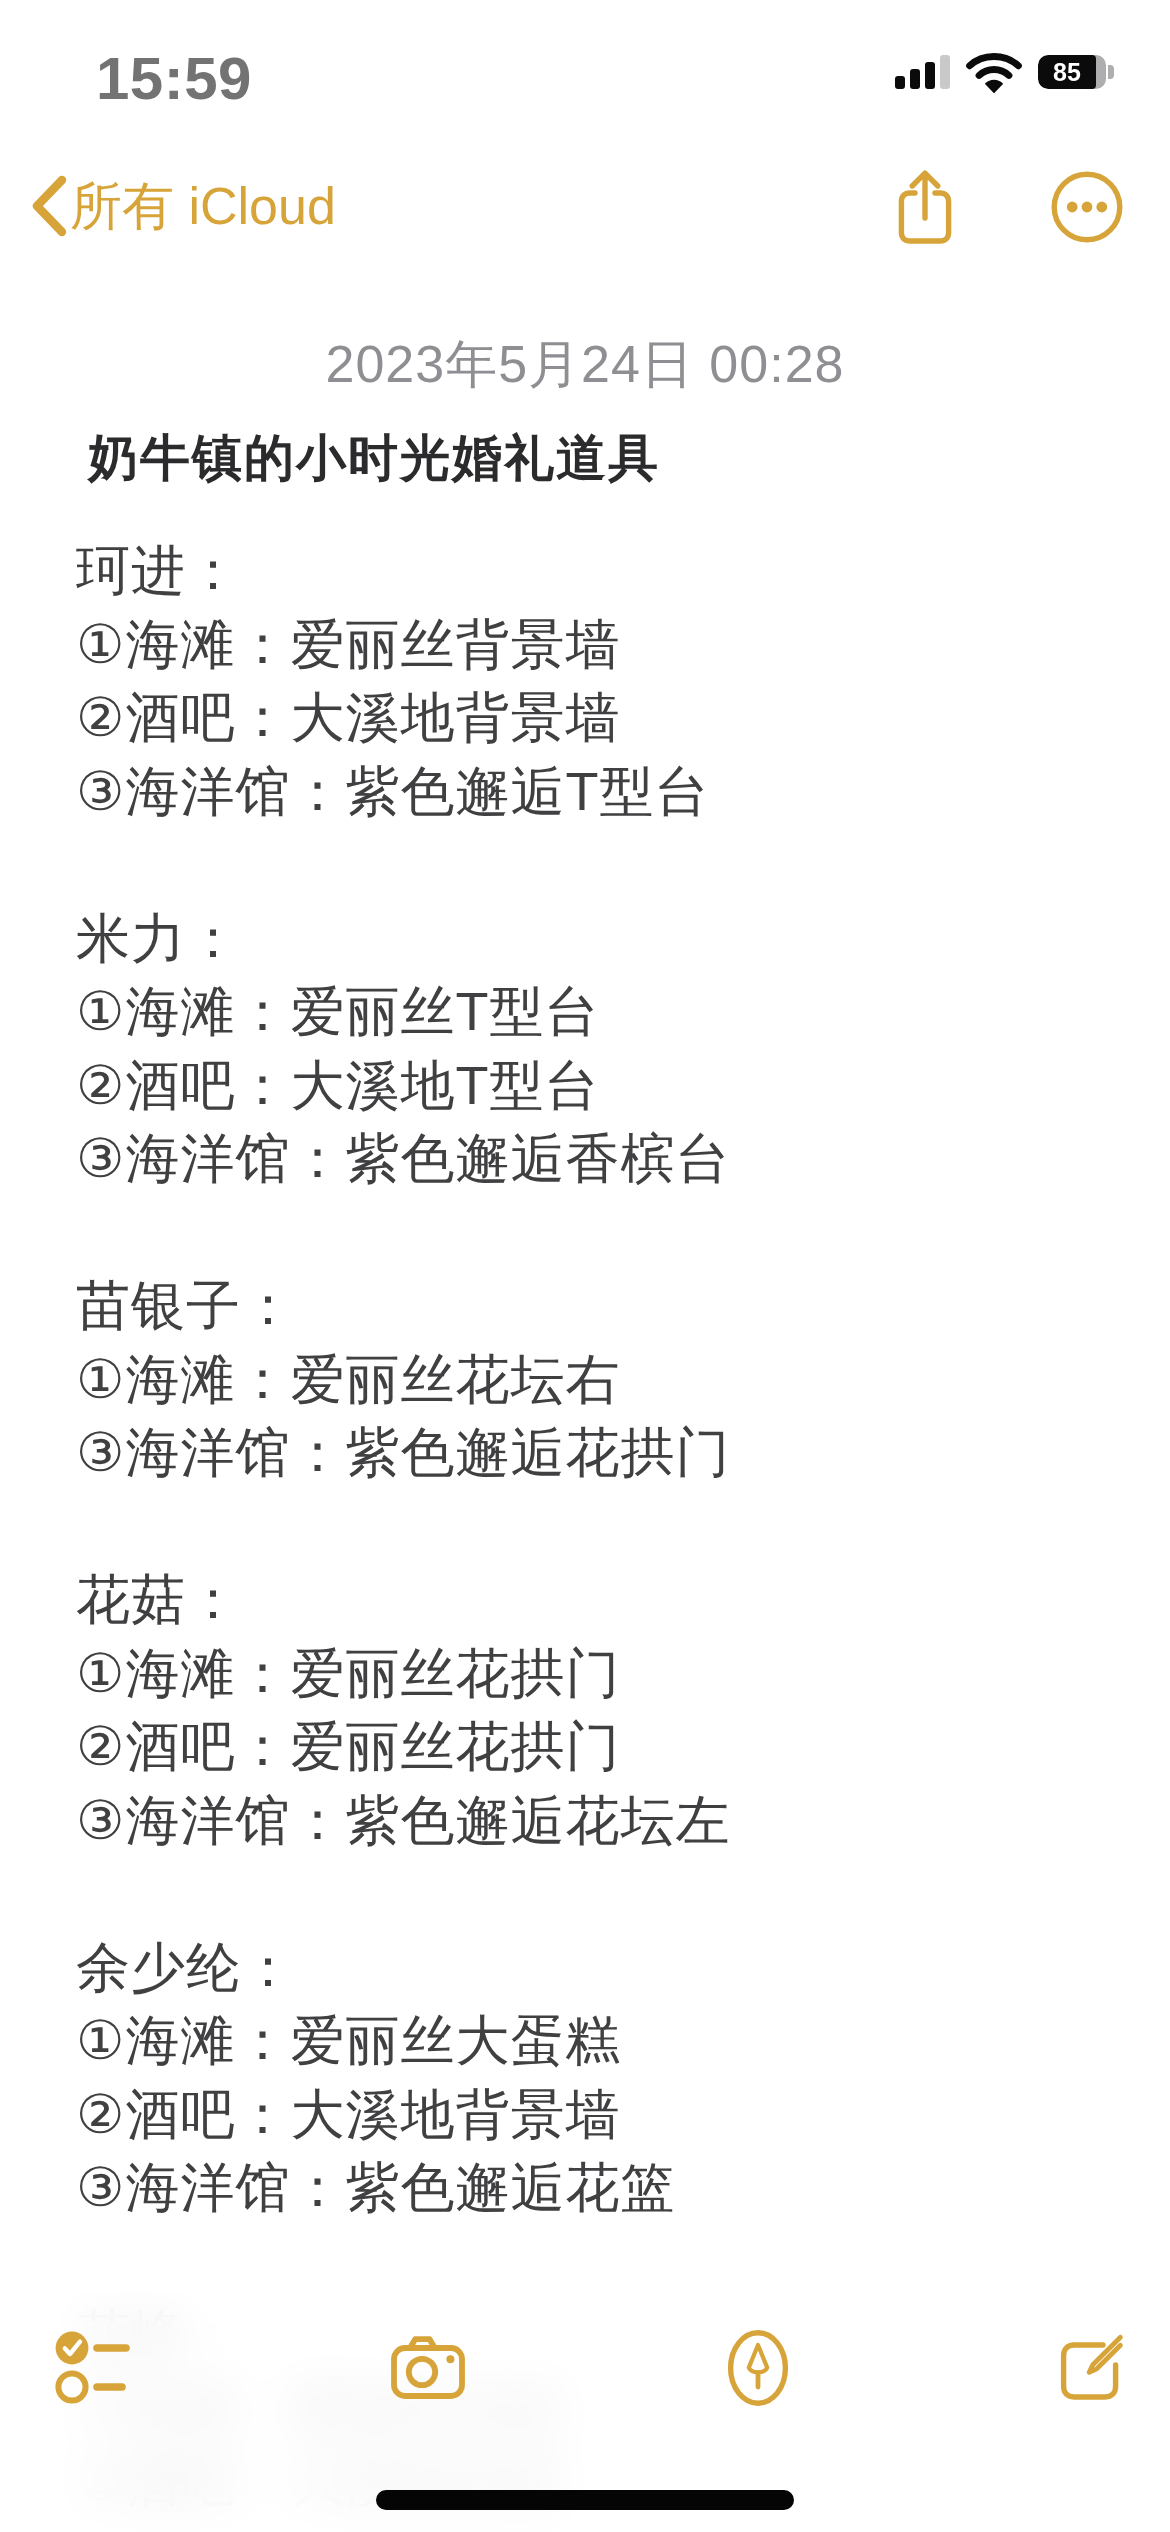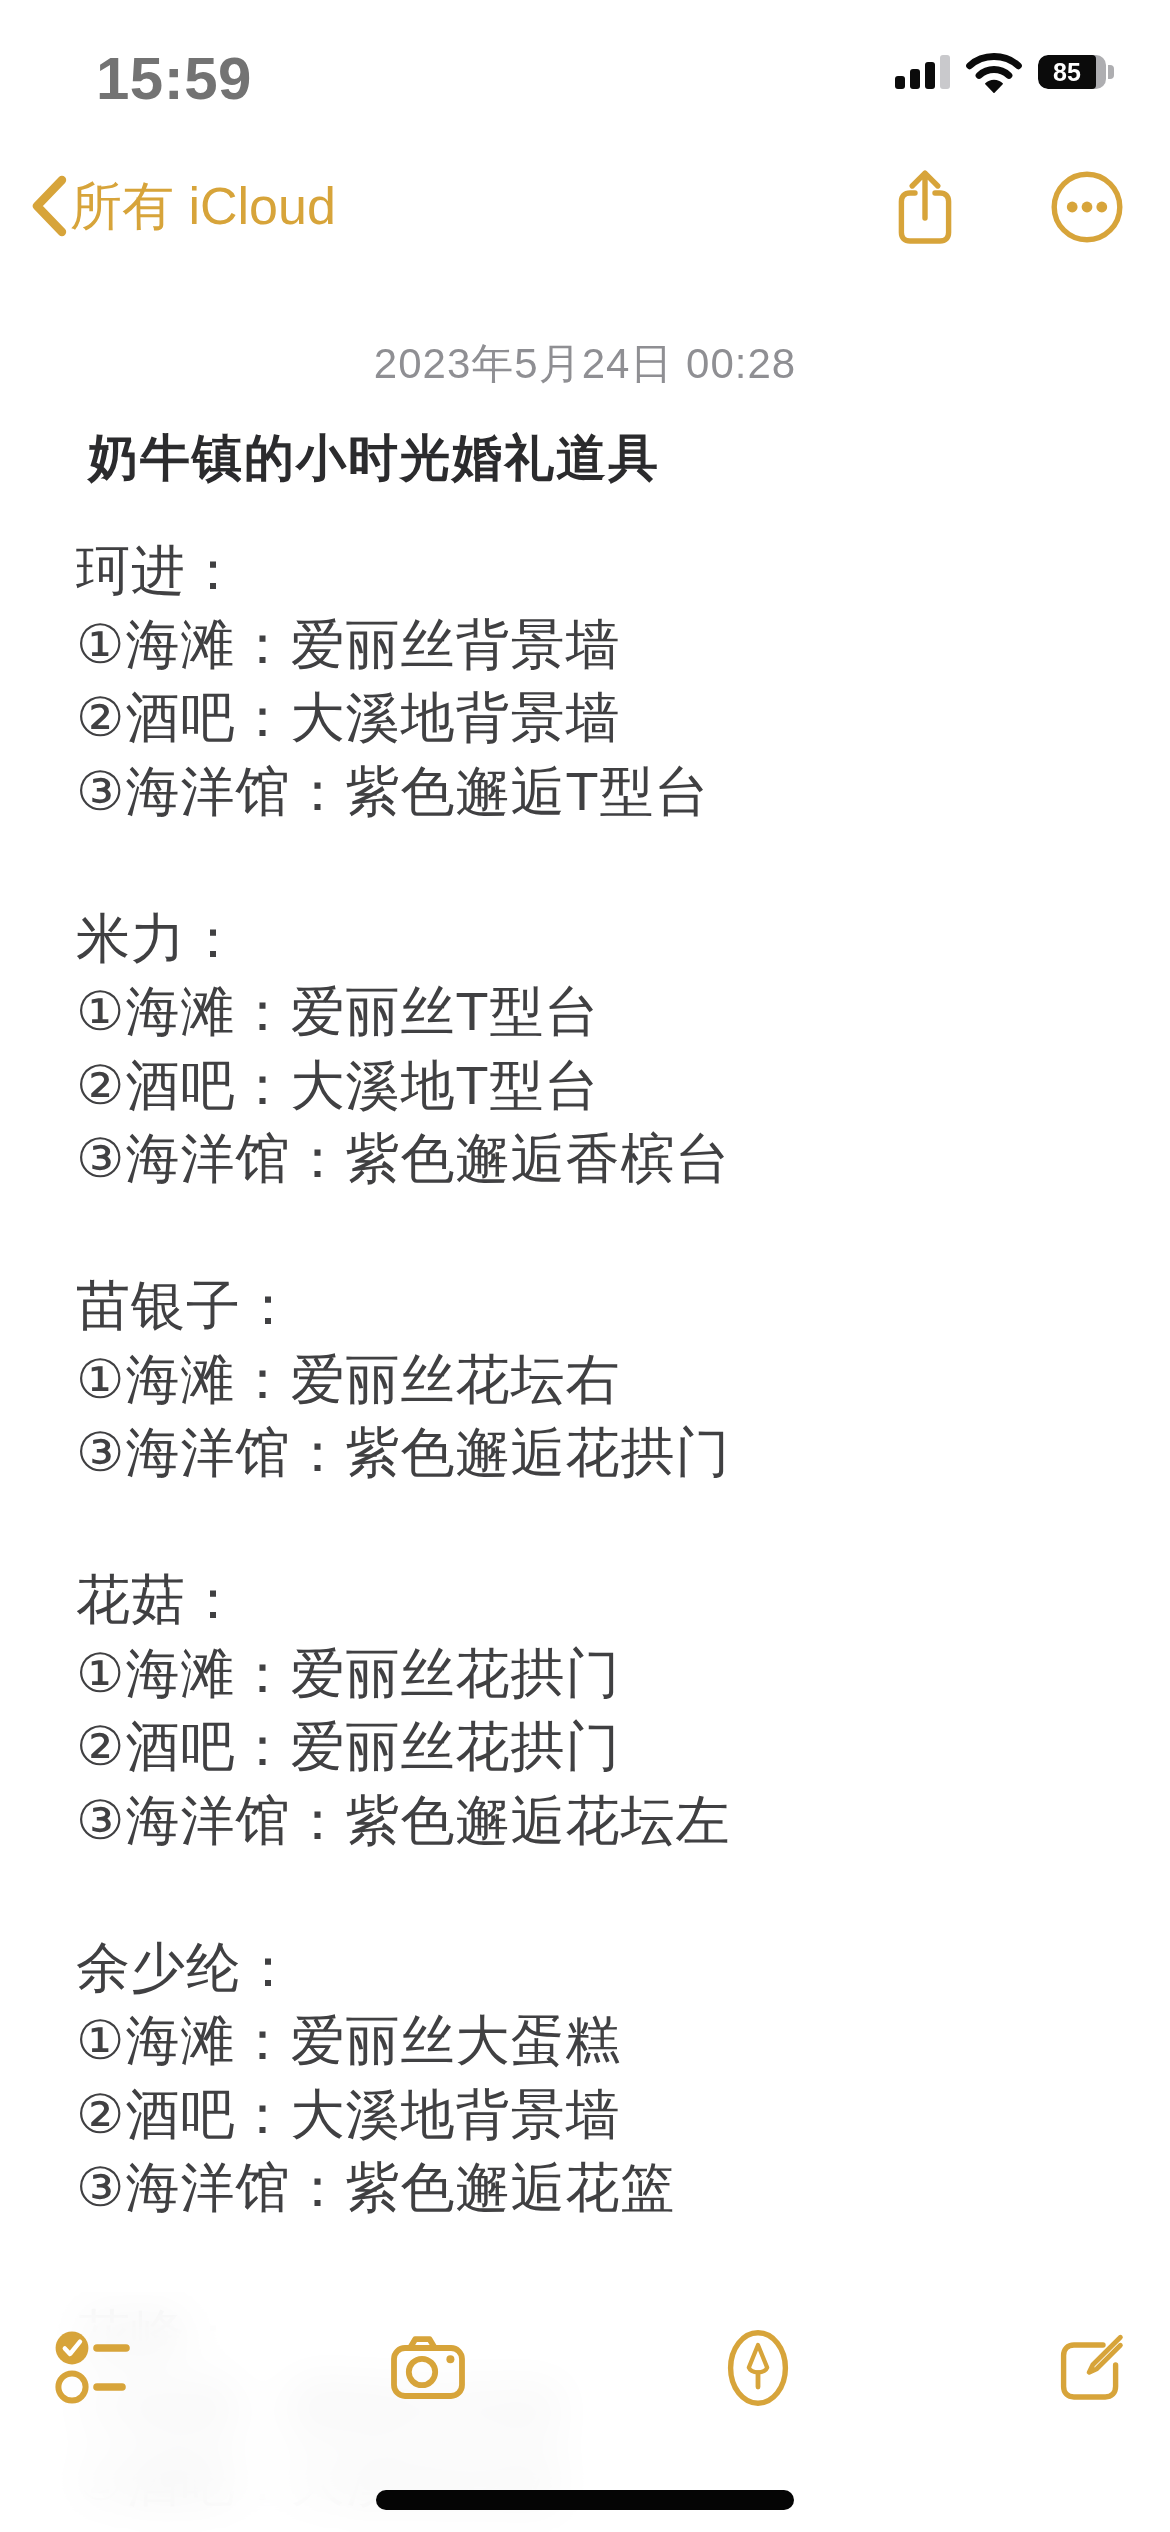--- a/index.html
+++ b/index.html
@@ -46,21 +46,21 @@
   }
   .back-label { font-size:52px; line-height:80px; }
   .nav-actions {
     position:absolute; right:45px; top:4px;
     display:flex; align-items:center; gap:92px;
   }
 
   
   .note-content { position:absolute; top:338px; left:0; width:100%; }
   .note-date {
-    text-align:center; font-size:42px; line-height:52px;
+    text-align:center; font-size:52px; line-height:52px;
     color:var(--date_text,#8f8f93); letter-spacing:1px;
   }
   .note-title {
     margin:28px 50px 0 88px;
     font-size:50px; line-height:80px; font-weight:700;
     color:var(--title_text,#2b2b2d); letter-spacing:2px;
   }
   .note-body { margin-top:20px; padding-left:76px; font-size:54px; }
   .note-section { margin-bottom:73.5px;margin-top:36px; }
   .note-line { height:73.5px; line-height:73.5px; white-space:nowrap; letter-spacing:1px; }

